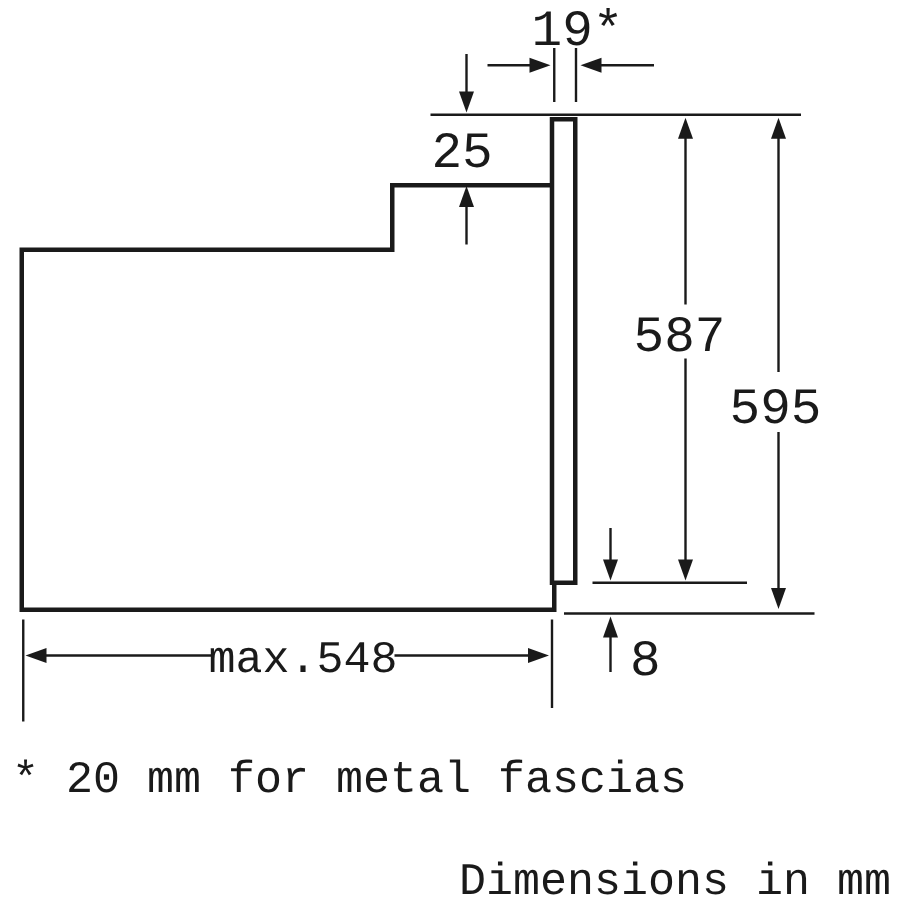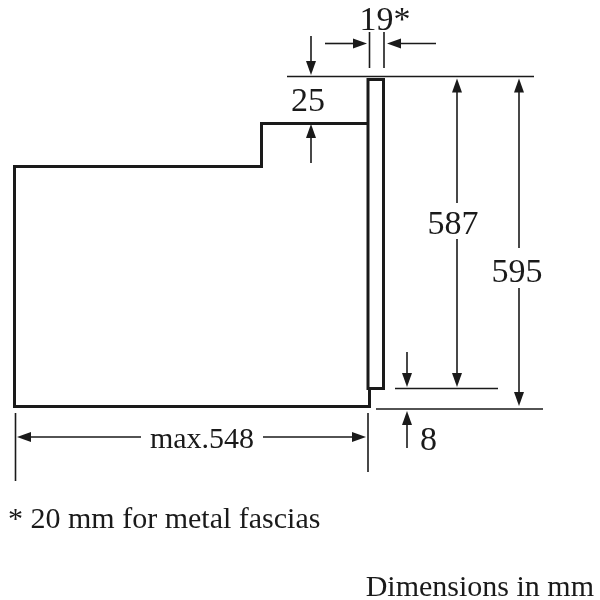--- a/index.html
+++ b/index.html
@@ -2,21 +2,21 @@
 <html style="--line: #1a1a1a; --bg: #ffffff;"><head>
 <meta charset="utf-8">
 <style>
   :root { --line: #1a1a1a; --bg: #ffffff; }
   html, body { margin: 0; padding: 0; background: var(--bg); }
   .canvas {
     position: relative;
     width: 600px;
     height: 600px;
     background: var(--bg);
-    font-family: Liberation Serif, serif;
+    font-family: Liberation Mono, monospace;
   }
   svg { display: block; }
   .thick  { stroke: var(--line); stroke-width: 3;   fill: none; }
   .thin   { stroke: var(--line); stroke-width: 1.6; fill: none; }
   .head   { stroke: none; fill: var(--line); }
   .txt    { stroke: none; fill: var(--line); }
   text.dim  { font-size: 34px; }
   text.mid  { text-anchor: middle; }
   text.enda { text-anchor: end; }
   text.small { font-size: 30px; }

